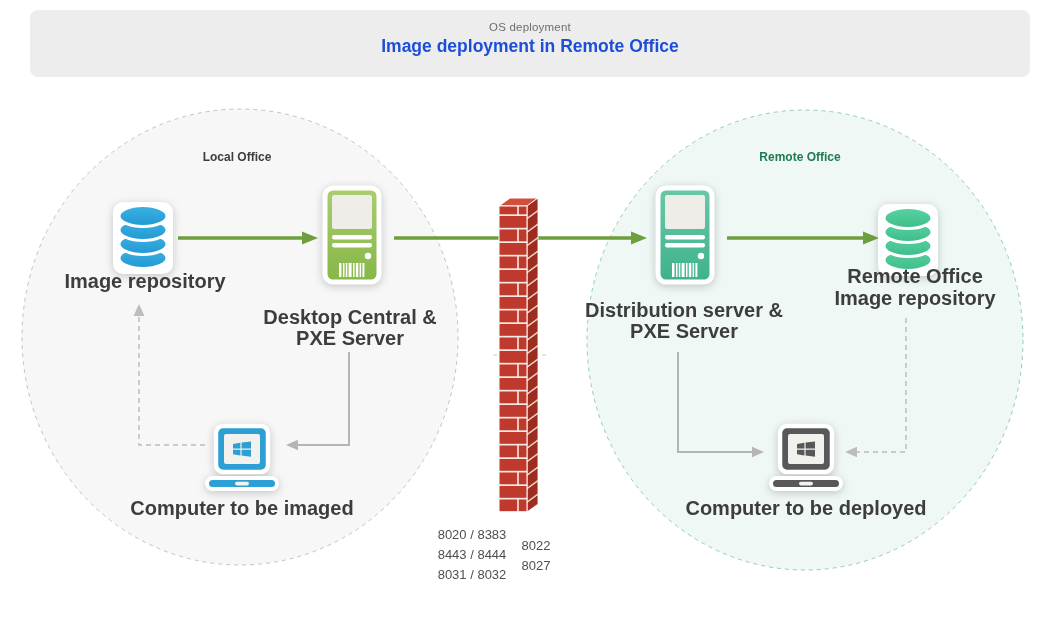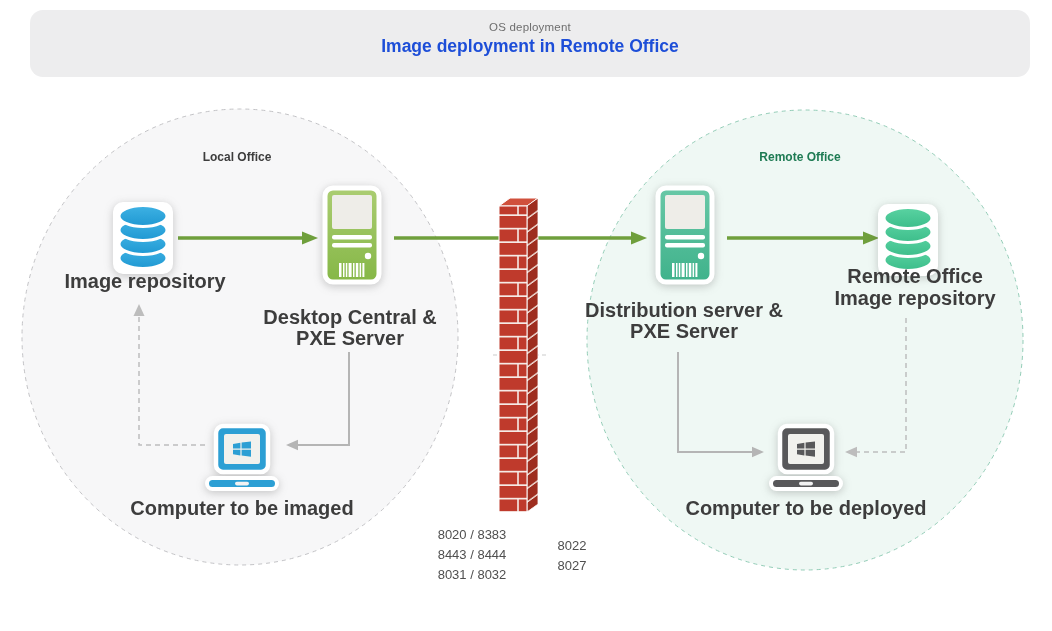--- a/index.html
+++ b/index.html
@@ -1,19 +1,19 @@
 <!DOCTYPE html>
 <html><head>
 <meta charset="utf-8">
 <style>
   html,body{margin:0;padding:0;background:#fff;}
   .stage{position:relative;width:1052px;height:631px;background:#ffffff;
          font-family:"Liberation Sans",sans-serif;overflow:hidden;}
   .header{position:absolute;left:30px;top:10px;width:1000px;height:67px;
-          background:#ededee;border-radius:13px;text-align:center;}
+          background:#ededee;border-radius:8px;text-align:center;}
   .eyebrow{padding-top:11px;font-size:11.5px;color:#6e6e6e;letter-spacing:.2px;}
   .title{margin-top:3px;font-size:17.5px;font-weight:600;color:#1d4ed8;}
   .layer{position:absolute;left:0;top:0;}
   .label{position:absolute;transform:translateX(-50%);text-align:center;color:#3d3d3d;
          font-size:20px;font-weight:600;line-height:21px;white-space:nowrap;}
   .office-title{font-size:12px;text-align:center;}
   .remote-title{color:#1e7b53;}
   .caption{font-weight:400;font-size:13.5px;line-height:18.5px;color:#454545;}
   .ports{font-weight:400;font-size:13px;line-height:20px;color:#4f4f4f;}
   .icon{position:absolute;filter:drop-shadow(0 2px 4px rgba(70,70,70,.28));}
@@ -225,18 +225,18 @@
 
   <div class="label" style="left:806px;top:498px">Computer to be deployed</div>
 
 
   <div class="label ports" style="left:472px;top:525px">
     <div>8020 / 8383</div>
     <div>8443 / 8444</div>
     <div>8031 / 8032</div>
   </div>
 
-  <div class="label ports" style="left:572px;top:536px">
+  <div class="label ports" style="left:536px;top:536px">
     <div>8022</div>
     <div>8027</div>
   </div>
 
 </div>
 
 </body></html>

